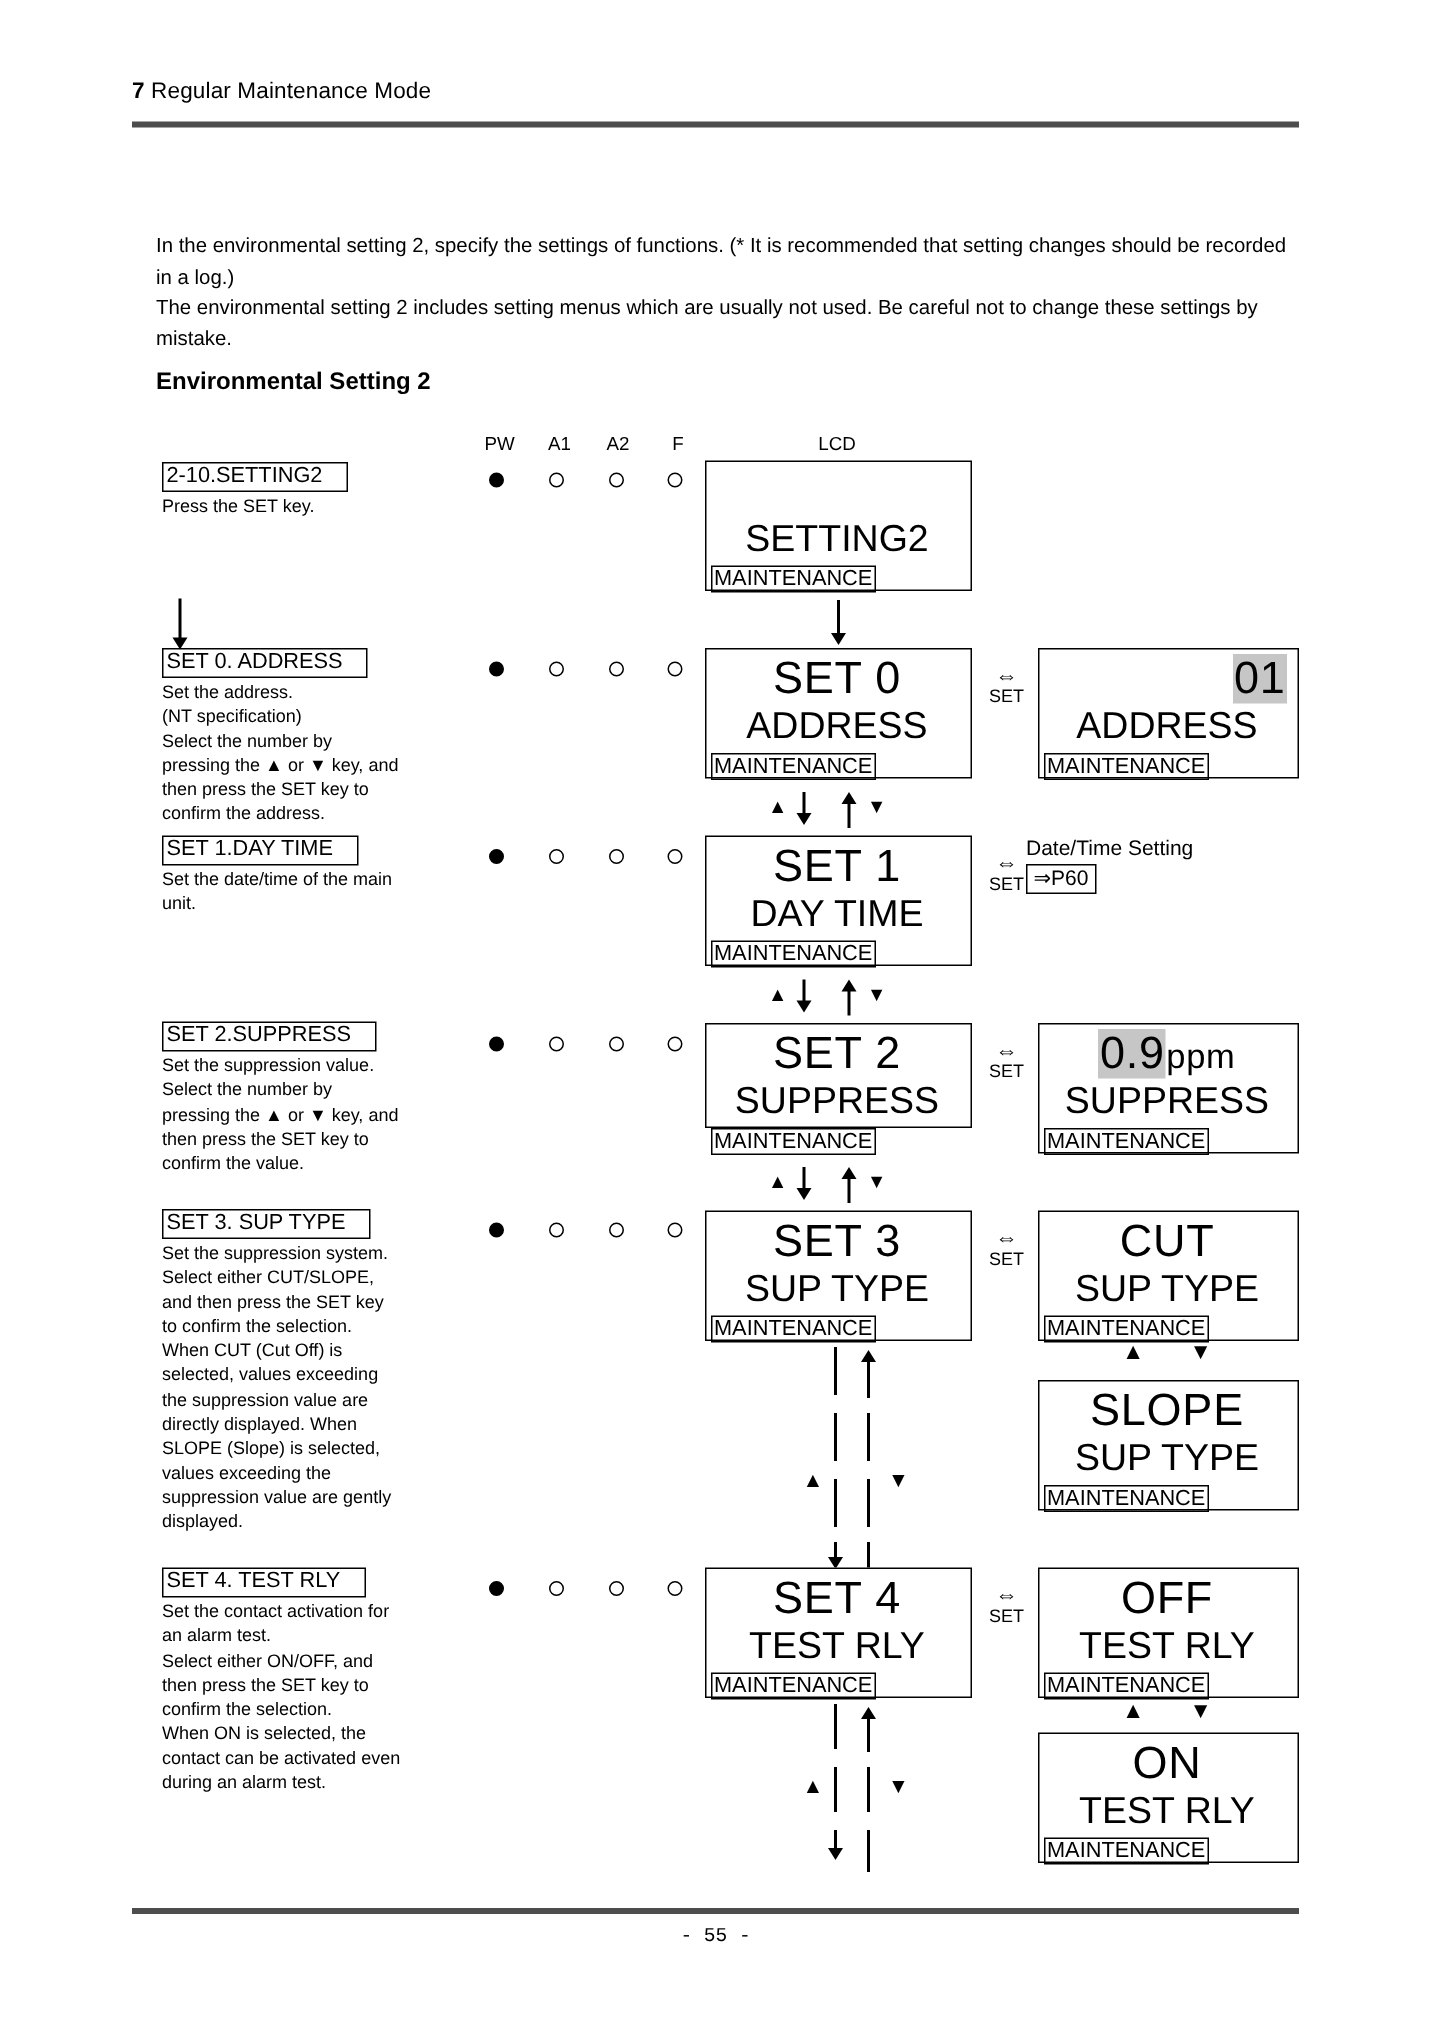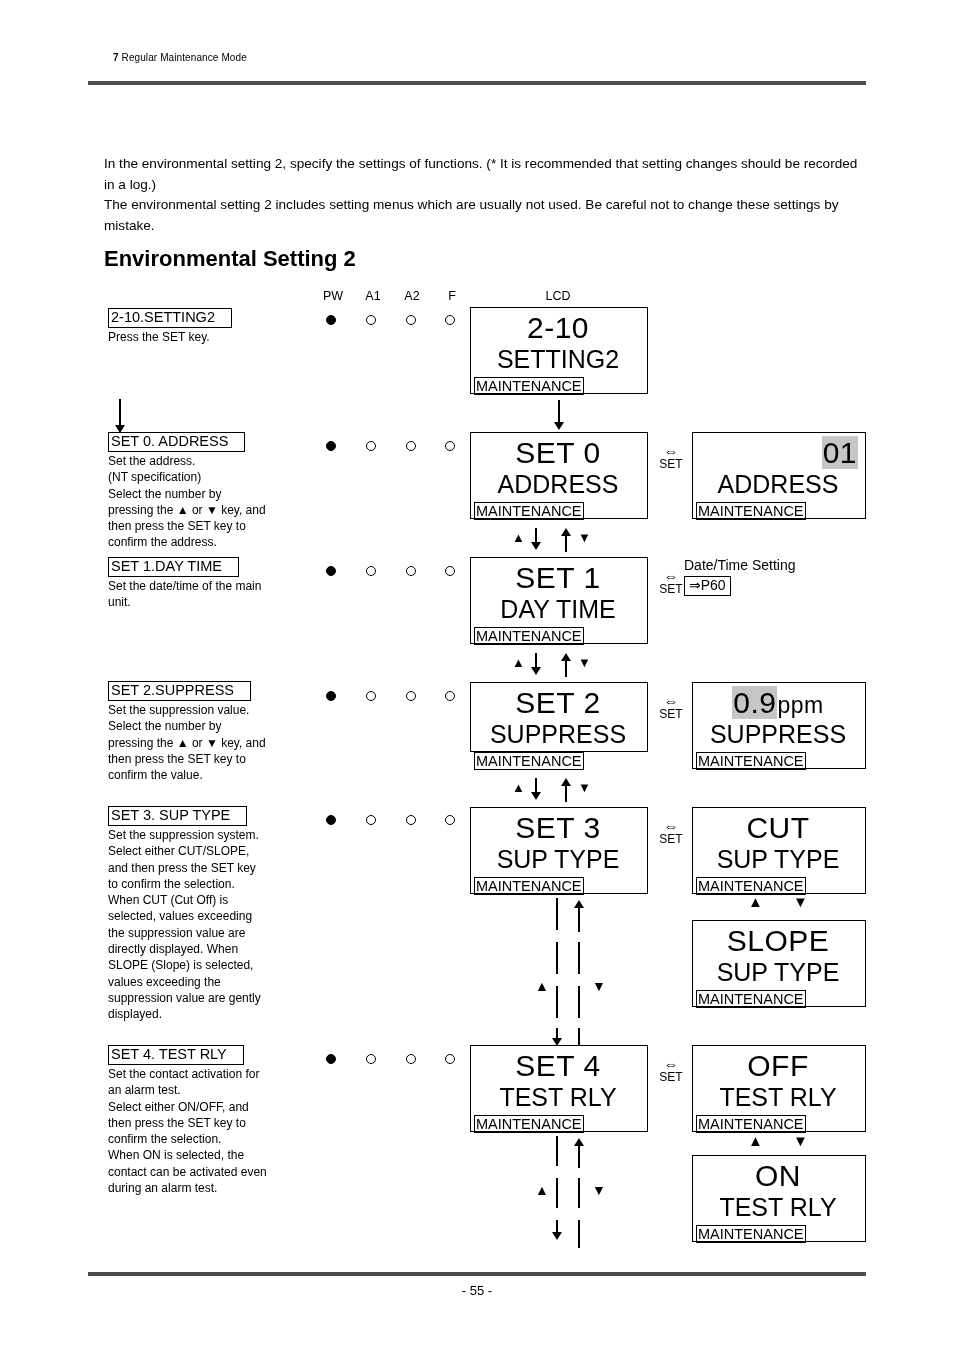--- a/index.html
+++ b/index.html
@@ -19,23 +19,22 @@
     position: absolute;
     inset: 0;
   }
 
   
   .hdr {
     position: absolute;
     left: 88px;
     top: 52px;
     width: 778px;
-    font-size: 10px;
+    font-size: 15px;
     letter-spacing: 0.1px;
-    margin-left: 25px;
   }
   .hdr b { font-weight: bold; }
   .hdr-rule {
     position: absolute;
     left: 88px;
     top: 81px;
     width: 778px;
     height: 4px;
     background: #4d4d4d;
   }
@@ -46,21 +45,21 @@
     left: 104px;
     top: 154px;
     width: 764px;
     font-size: 13.6px;
     line-height: 20.5px;
   }
   .sec-title {
     position: absolute;
     left: 104px;
     top: 246px;
-    font-size: 22px;
+    font-size: 16px;
     font-weight: bold;
   }
 
   
   .col-cap {
     position: absolute;
     font-size: 12.5px;
     text-align: center;
   }
 
@@ -193,20 +192,21 @@
     height: 4px;
     background: #4d4d4d;
   }
   .ftr {
     position: absolute;
     left: 88px;
     top: 1283px;
     width: 778px;
     text-align: center;
     font-size: 13px;
+    font-family: Liberation Mono, monospace;
   }
 </style>
 </head>
 <body>
 
 <div class="page">
 
   <div class="hdr">
     <b>7</b>
     <span>Regular Maintenance Mode</span>
@@ -229,21 +229,20 @@
   </div>
 
   <div class="leds" style="left:322px; top:315px; width:140px;">
     <span class="led on" style="left:4px;"></span>
     <span class="led off" style="left:44px;"></span>
     <span class="led off" style="left:84px;"></span>
     <span class="led off" style="left:123px;"></span>
   </div>
 
   <div class="lcd" style="left:470px; top:307px; width:178px; height:87px;">
-    <div class="l1">2-10</div>
     <div class="l2">SETTING2</div>
     <div class="l3">MAINTENANCE</div>
   </div>
 
   <div class="vline" style="left:119px; top:399px; height:28px;"></div>
   <div class="arrowhead-down" style="left:115px; top:425px;"></div>
 
   <div class="vline" style="left:558px; top:400px; height:26px;"></div>
   <div class="arrowhead-down" style="left:554px; top:422px;"></div>
 

